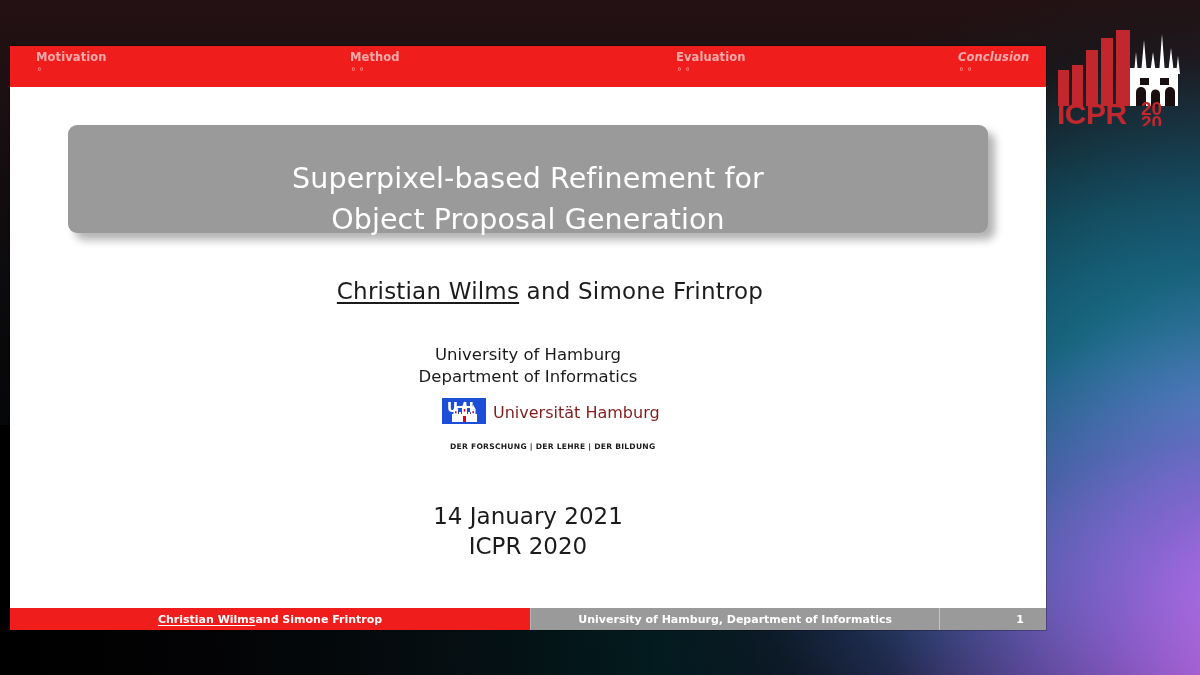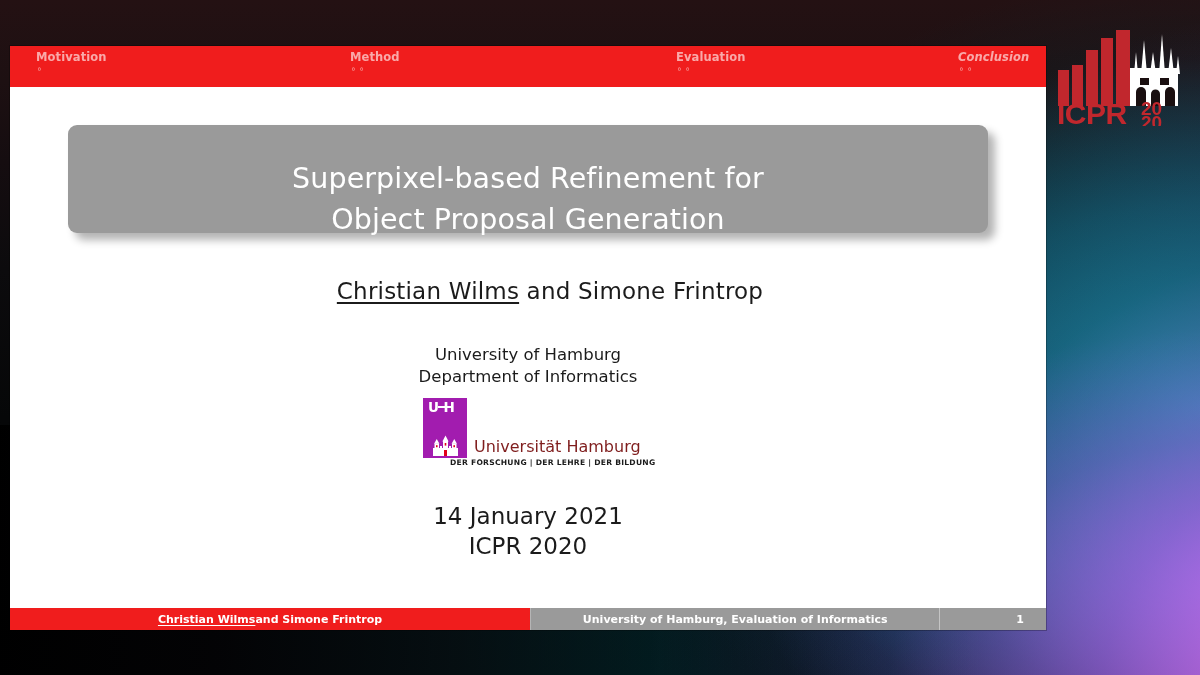--- a/index.html
+++ b/index.html
@@ -144,23 +144,24 @@
     width: 210px;
   }
   #uhh .logo-row {
     display: flex;
     align-items: flex-end;
     gap: 7px;
   }
   #uhh .mark {
     position: relative;
     width: 44px;
-    height: 60px;
-    background: #a21caf;
+    height: 26px;
+    background: #1d4ed8;
     flex: 0 0 auto;
+    margin-left: 19px;
   }
   #uhh .mark .uh {
     position: absolute;
     left: 5px;
     top: 3px;
     color: #fff;
     font-size: 13.5px;
     font-weight: bold;
     letter-spacing: -0.4px;
     line-height: 1;
@@ -175,21 +176,21 @@
   }
   #uhh .mark svg { position: absolute; left: 10px; bottom: 2px; }
   #uhh .wordmark {
     color: #7f1d1d;
     font-size: 16px;
     line-height: 1;
     padding-bottom: 3px;
     white-space: nowrap;
   }
   #uhh .tagline {
-    margin-top: 0;
+    margin-top: 18px;
     color: #1b1b1b;
     font-size: 7.6px;
     font-weight: bold;
     letter-spacing: 0.25px;
     white-space: nowrap;
     padding-left: 27px;
   }
 
   
   #datebox {
@@ -328,21 +329,21 @@
     <div id="datebox">
       <div>14 January 2021</div>
       <div>ICPR 2020</div>
     </div>
 
     <div id="footer">
       <div class="seg seg-authors">
           <span class="lead">Christian Wilms</span>
           <span> and Simone Frintrop</span>
         </div>
-      <div class="seg seg-affil">University of Hamburg, Evaluation of Informatics</div>
+      <div class="seg seg-affil">University of Hamburg, Department of Informatics</div>
       <div class="seg seg-page">1</div>
     </div>
 
   </div>
 
   <div id="icpr">
     <svg width="132" height="104" viewBox="0 0 132 104">
 
       <g fill="#c1272d">
         <rect x="2" y="48" width="11" height="36"></rect>

